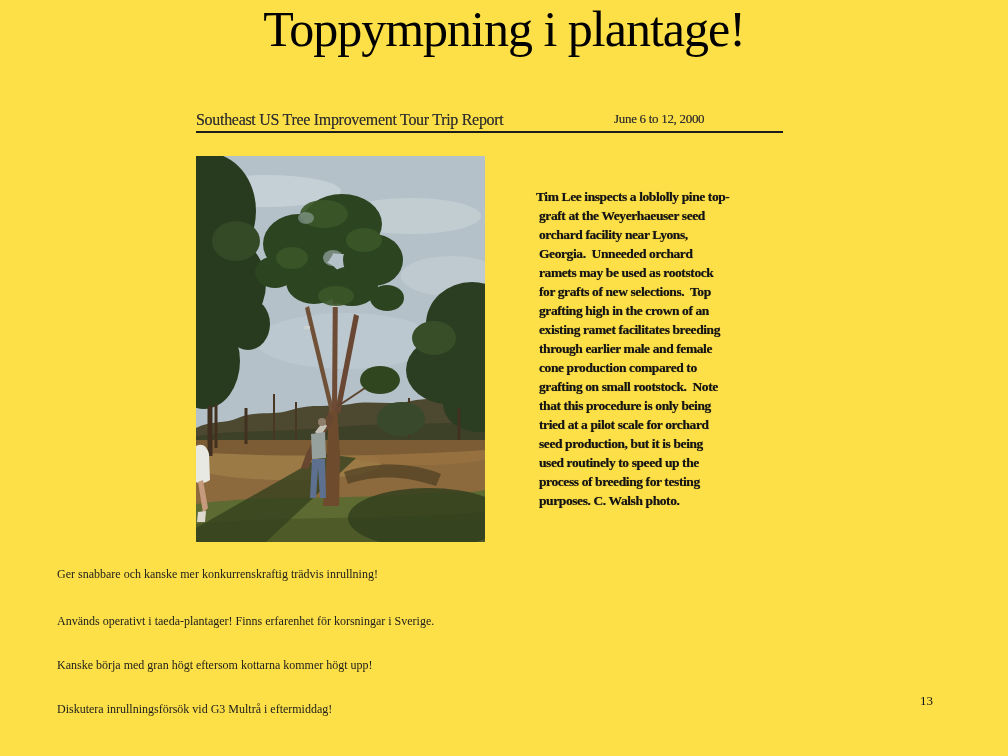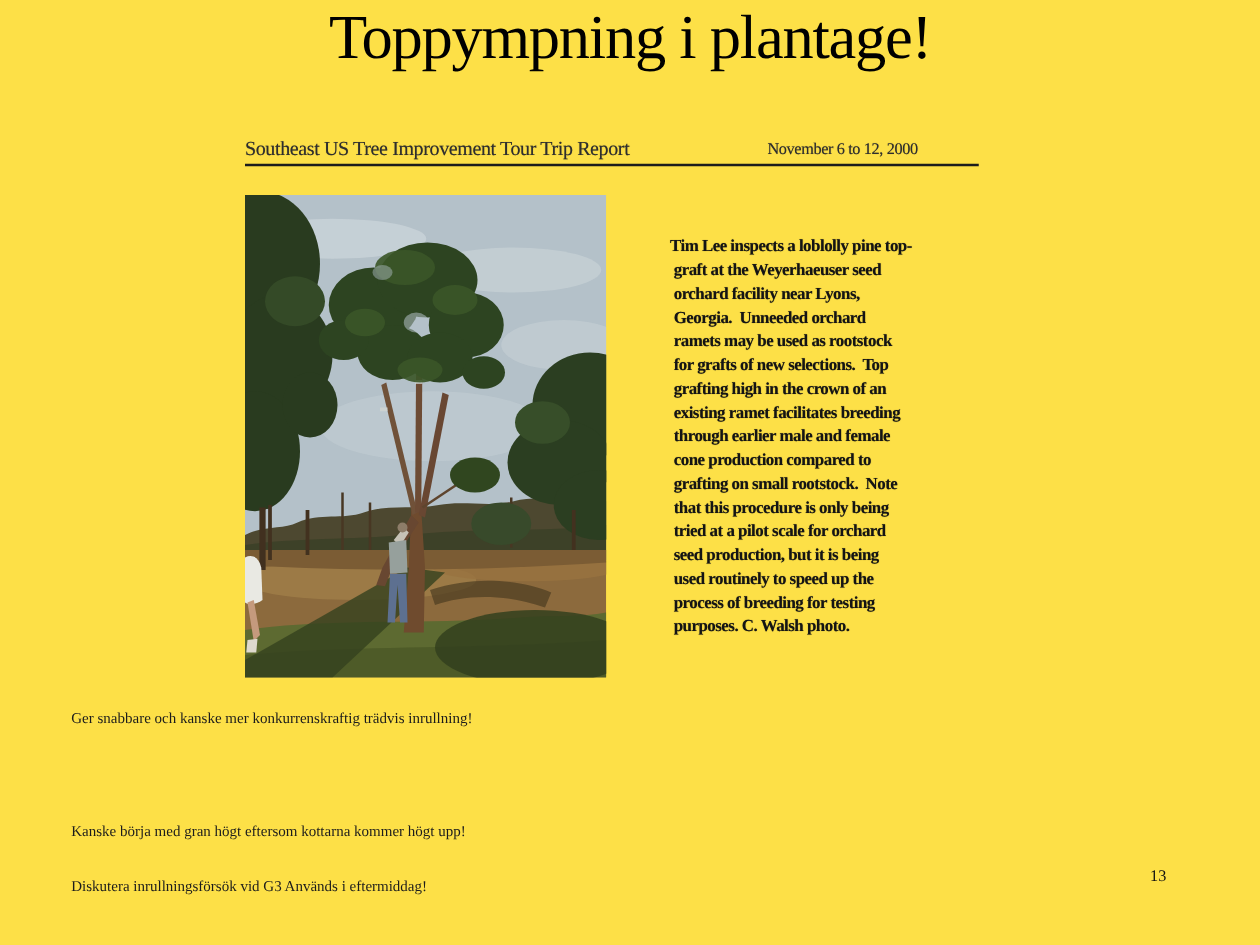--- a/index.html
+++ b/index.html
@@ -70,21 +70,21 @@
 </style>
 </head>
 <body>
 
 <div class="slide">
 
   <div class="slide-title">Toppympning i plantage!</div>
 
   <div>
     <div class="doc-header-left">Southeast US Tree Improvement Tour Trip Report</div>
-    <div class="doc-header-right">November 6 to 12, 2000</div>
+    <div class="doc-header-right">June 6 to 12, 2000</div>
     <div class="doc-rule"></div>
 
     <svg class="photo" viewBox="0 0 289 386" aria-hidden="true">
 
       <g>
         <rect width="289" height="292" fill="#b4c1c9"></rect>
         <ellipse cx="70" cy="35" rx="75" ry="16" fill="#cbd4d9" opacity="0.75"></ellipse>
         <ellipse cx="215" cy="60" rx="70" ry="18" fill="#c7d1d6" opacity="0.7"></ellipse>
         <ellipse cx="150" cy="185" rx="90" ry="28" fill="#c3ced4" opacity="0.55"></ellipse>
         <ellipse cx="255" cy="120" rx="50" ry="20" fill="#c9d3d8" opacity="0.5"></ellipse>
@@ -185,18 +185,19 @@
  grafting on small rootstock.  Note
  that this procedure is only being
  tried at a pilot scale for orchard
  seed production, but it is being
  used routinely to speed up the
  process of breeding for testing
  purposes. C. Walsh photo.</div>
   </div>
 
   <div class="note note-1">Ger snabbare och kanske mer konkurrenskraftig trädvis inrullning!</div>
+  <div class="note note-2">Används operativt i taeda-plantager! Finns erfarenhet för korsningar i Sverige.</div>
   <div class="note note-3">Kanske börja med gran högt eftersom kottarna kommer högt upp!</div>
-  <div class="note note-4">Diskutera inrullningsförsök vid G3 Används i eftermiddag!</div>
+  <div class="note note-4">Diskutera inrullningsförsök vid G3 Multrå i eftermiddag!</div>
 
   <div class="page-number">13</div>
 
 </div>
 
 </body></html>

